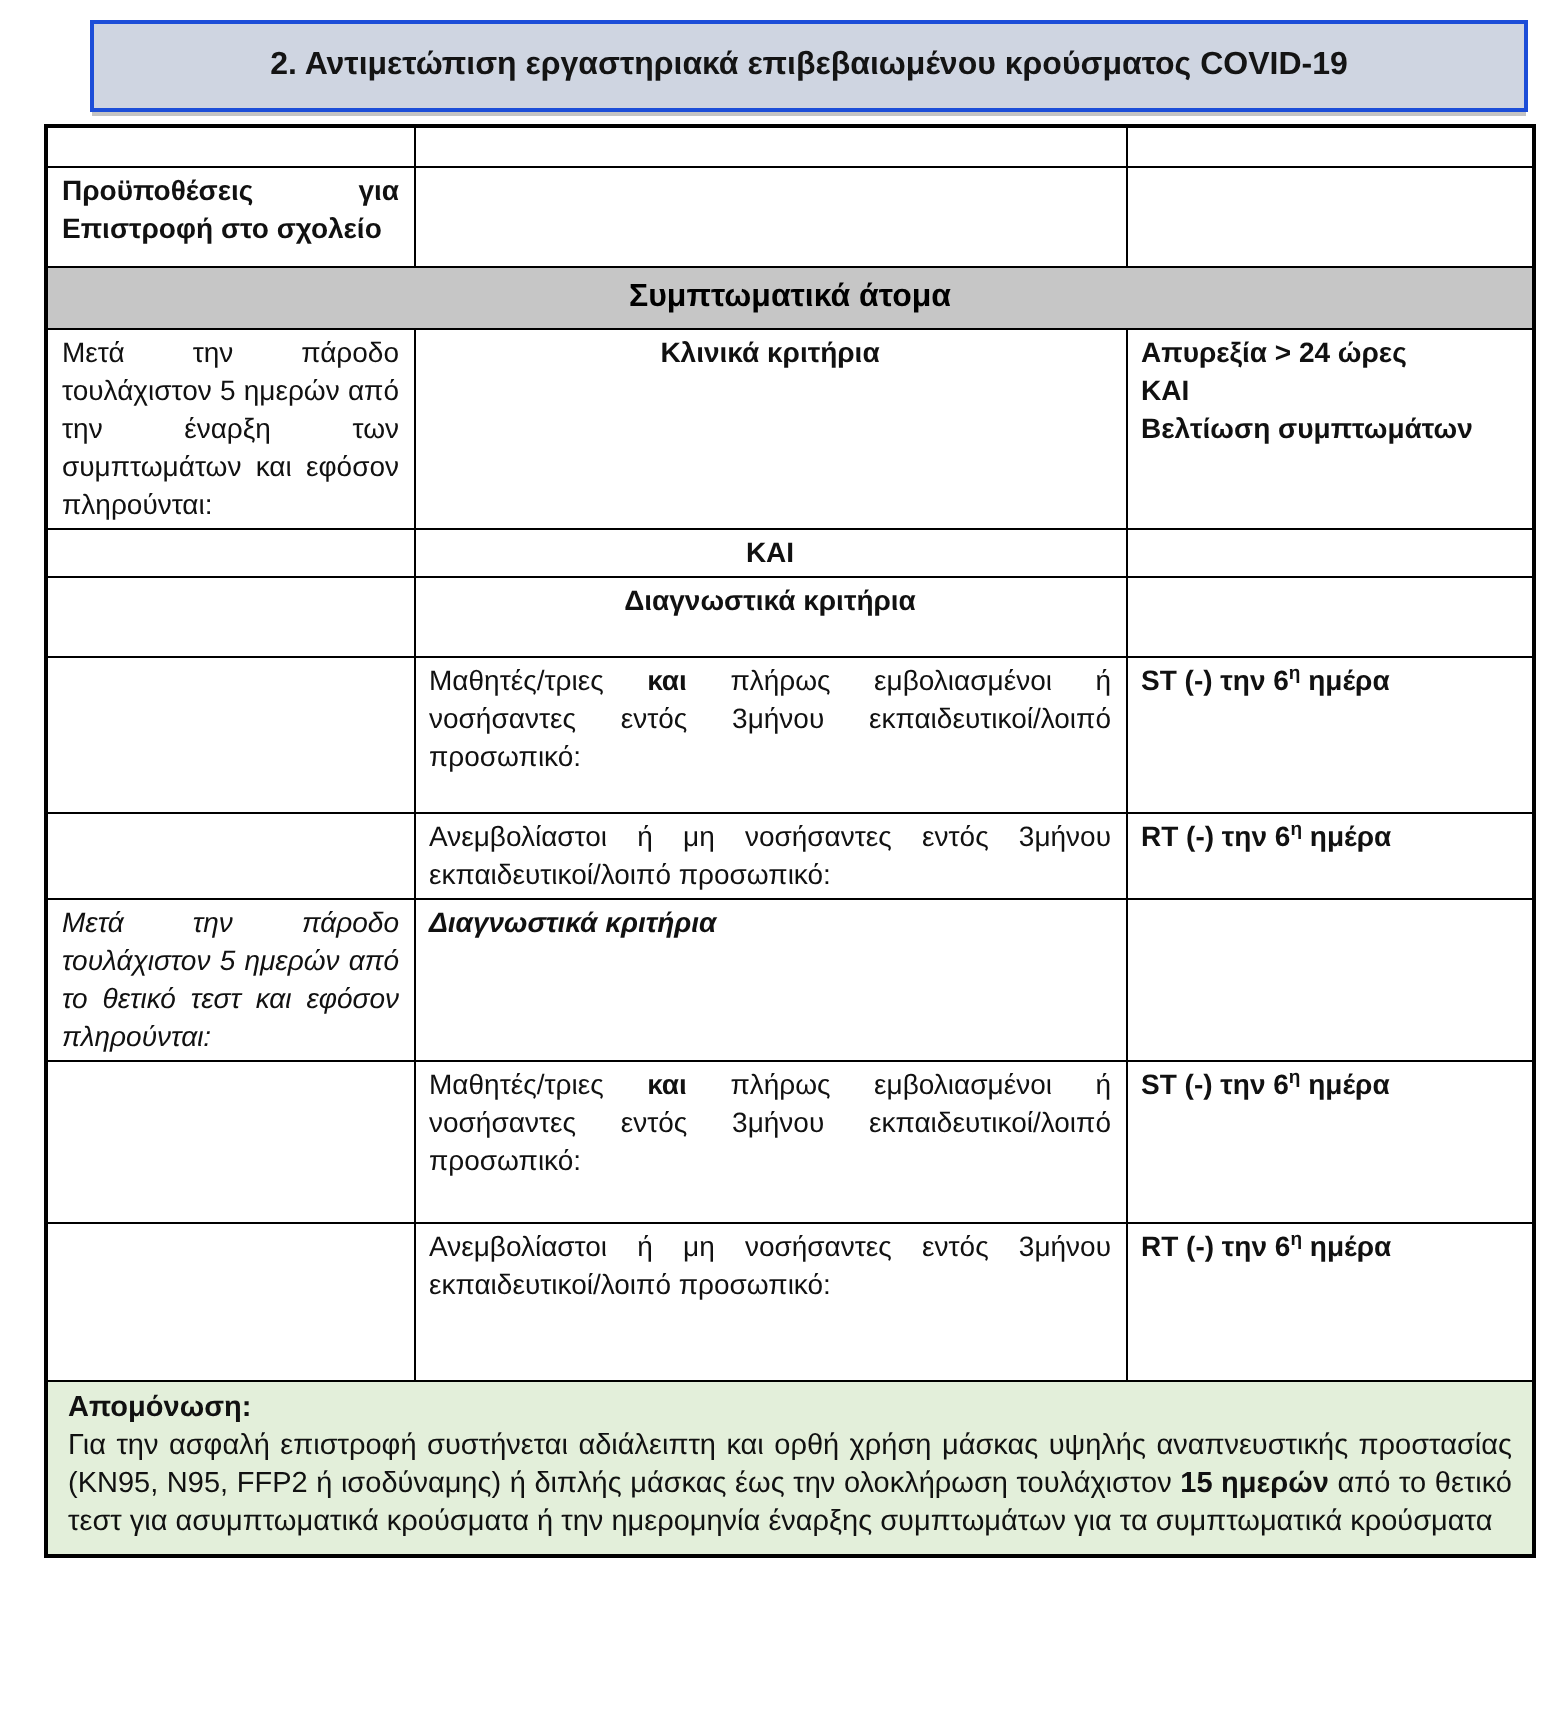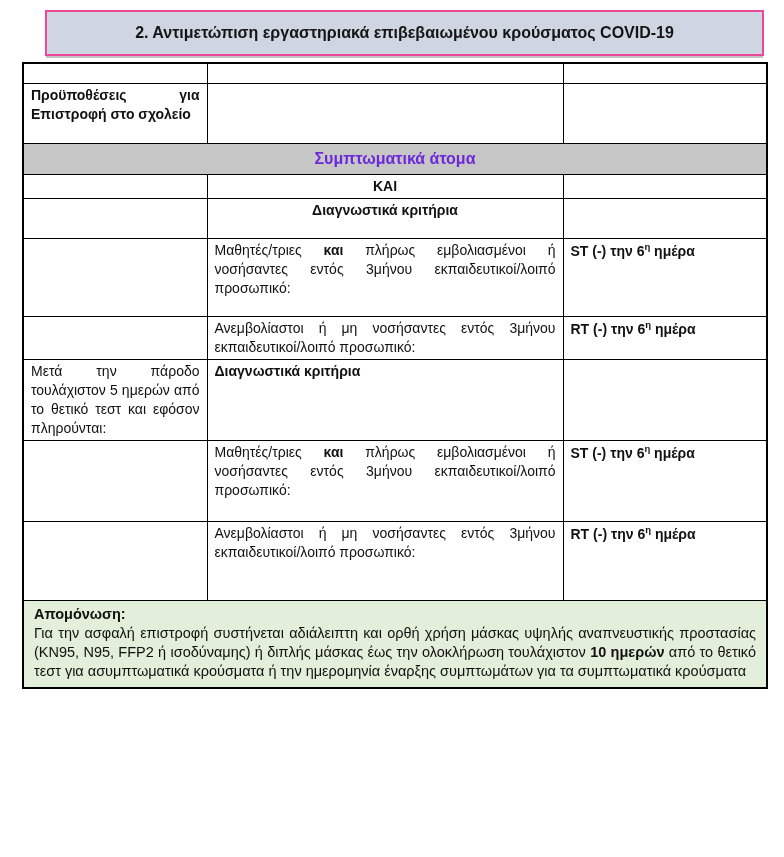--- a/index.html
+++ b/index.html
@@ -11,21 +11,21 @@
     color: #111111;
     overflow: hidden;
   }
 
   
   .title-box {
     position: absolute;
     left: 45px; top: 10px;
     width: 719px; height: 46px;
     background: #cfd5e1;
-    border: 2px solid #ec4899;
+    border: 2px solid #1d4ed8;
     box-shadow: 0 3px 0 -1px #c4c4c4;
     display: flex; align-items: center; justify-content: center;
     font-weight: bold; font-size: 16px;
     color: #141414;
     text-align: center;
   }
 
   
   table.protocol {
     position: absolute;
@@ -50,50 +50,50 @@
   .just   { text-align: justify; }
   .center { text-align: center; }
   .bold   { font-weight: bold; }
   .lbl    { font-weight: bold; font-size: 13.5px; padding: 4px 6px; }
   .intro  { font-size: 13.5px; padding: 4px 6px; }
   .result { font-weight: bold; }
   sup.ord { font-size: 9.5px; font-weight: bold; }
 
   tr.band td {
     background: #c6c6c6;
-    color: #6d28d9;
+    color: #000000;
     font-weight: bold;
     font-size: 16px;
     text-align: center;
     vertical-align: middle;
     padding: 2px;
   }
 
   
   tr.note-row td {
     background: #e3efda;
     padding: 4px 10px 6px 10px;
     font-size: 14.5px;
     line-height: 1.32;
   }
   .note-heading { font-weight: bold; }
   .note-body { text-align: justify; }
 
   
   .r0  { height: 20px; }
   .r1  { height: 48px; }
-  .r2  { height: 60px; }
+  .r2  { height: 50px; }
   .r3  { height: 31px; }
   .r4  { height: 98px; }
   .r5  { height: 21px; }
   .r6  { height: 40px; }
   .r7  { height: 78px; }
   .r8  { height: 39px; }
   .r9  { height: 42px; }
-  .r10 { height: 79px; }
+  .r10 { height: 79px; font-style: italic; }
   .r11 { height: 81px; }
   .r12 { height: 79px; }
   .r13 { height: 74px; }
 </style>
 </head>
 <body>
 
 <div class="title-box">
   <span>2. Αντιμετώπιση εργαστηριακά επιβεβαιωμένου κρούσματος COVID-19</span>
 </div>
@@ -116,20 +116,29 @@
   <tr class="r2">
     <td class="lbl just">Προϋποθέσεις για Επιστροφή στο σχολείο</td>
     <td></td>
     <td></td>
   </tr>
 
   <tr class="band r3">
     <td colspan="3">Συμπτωματικά άτομα</td>
   </tr>
 
+  <tr class="r4">
+    <td class="intro just">Μετά την πάροδο τουλάχιστον 5 ημερών από την έναρξη των συμπτωμάτων και εφόσον πληρούνται:</td>
+    <td class="bold center">Κλινικά κριτήρια</td>
+    <td class="result">
+      <div>Απυρεξία &gt; 24 ώρες</div>
+      <div>ΚΑΙ</div>
+      <div>Βελτίωση συμπτωμάτων</div>
+    </td>
+  </tr>
 
   <tr class="r5">
     <td></td>
     <td class="bold center">ΚΑΙ</td>
     <td></td>
   </tr>
 
   <tr class="r6">
     <td></td>
     <td class="bold center">Διαγνωστικά κριτήρια</td>
@@ -176,18 +185,18 @@
     <td class="just">Ανεμβολίαστοι ή μη νοσήσαντες εντός 3μήνου εκπαιδευτικοί/λοιπό προσωπικό:</td>
     <td class="result">
       <span>RT (-) την 6</span><sup class="ord">η</sup><span> ημέρα</span>
     </td>
   </tr>
 
   <tr class="note-row r13">
     <td colspan="3">
       <div class="note-heading">Απομόνωση:</div>
       <div class="note-body">
-        <span>Για την ασφαλή επιστροφή συστήνεται αδιάλειπτη και ορθή χρήση μάσκας υψηλής αναπνευστικής προστασίας (KN95, N95, FFP2 ή ισοδύναμης) ή διπλής μάσκας έως την ολοκλήρωση τουλάχιστον </span><span class="bold">10 ημερών</span><span> από το θετικό τεστ για ασυμπτωματικά κρούσματα ή την ημερομηνία έναρξης συμπτωμάτων για τα συμπτωματικά κρούσματα</span>
+        <span>Για την ασφαλή επιστροφή συστήνεται αδιάλειπτη και ορθή χρήση μάσκας υψηλής αναπνευστικής προστασίας (KN95, N95, FFP2 ή ισοδύναμης) ή διπλής μάσκας έως την ολοκλήρωση τουλάχιστον </span><span class="bold">15 ημερών</span><span> από το θετικό τεστ για ασυμπτωματικά κρούσματα ή την ημερομηνία έναρξης συμπτωμάτων για τα συμπτωματικά κρούσματα</span>
       </div>
     </td>
   </tr>
 </tbody>
   </table>
 
 </body></html>

